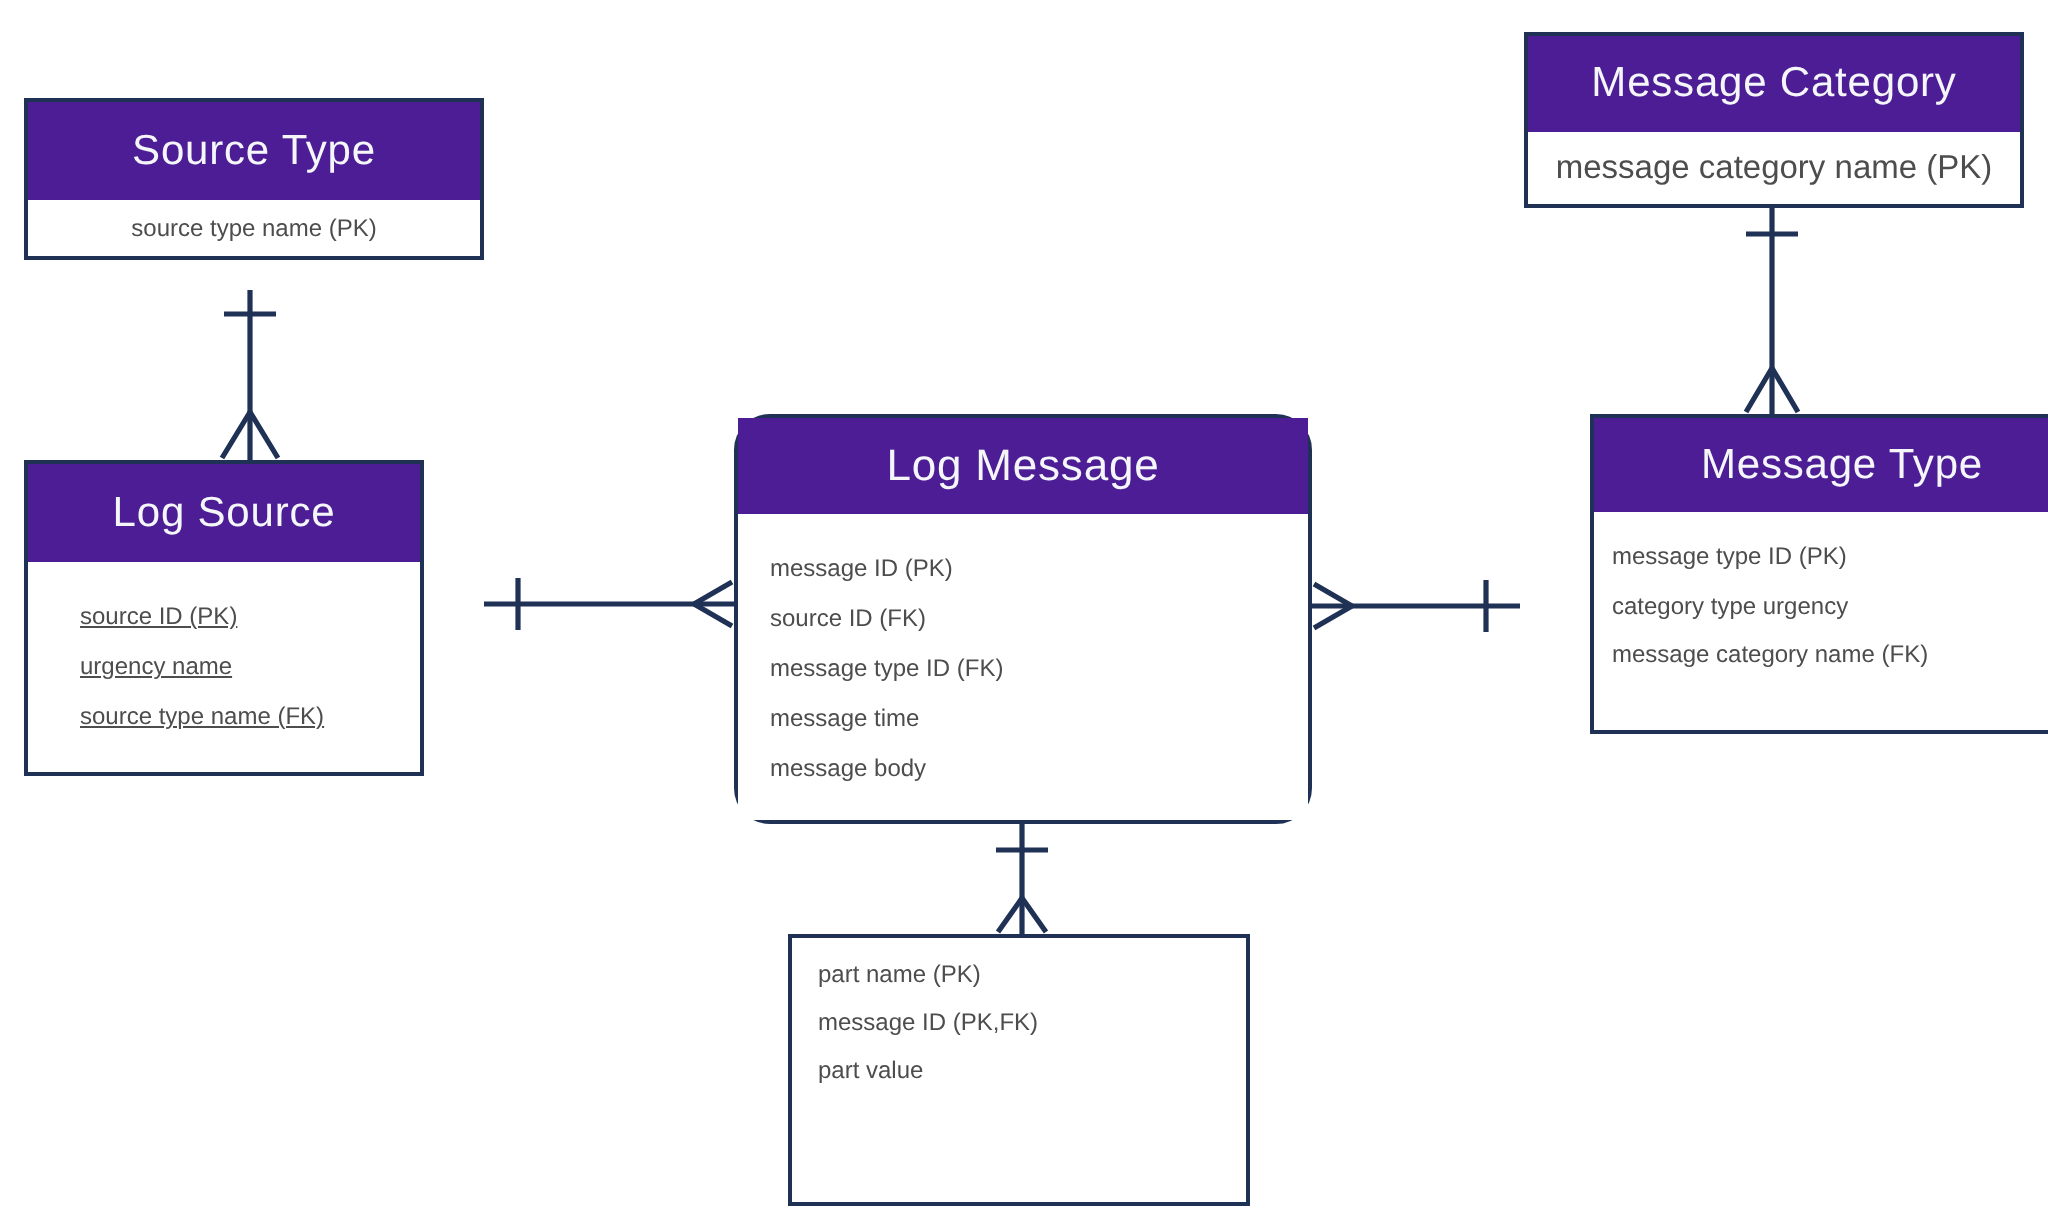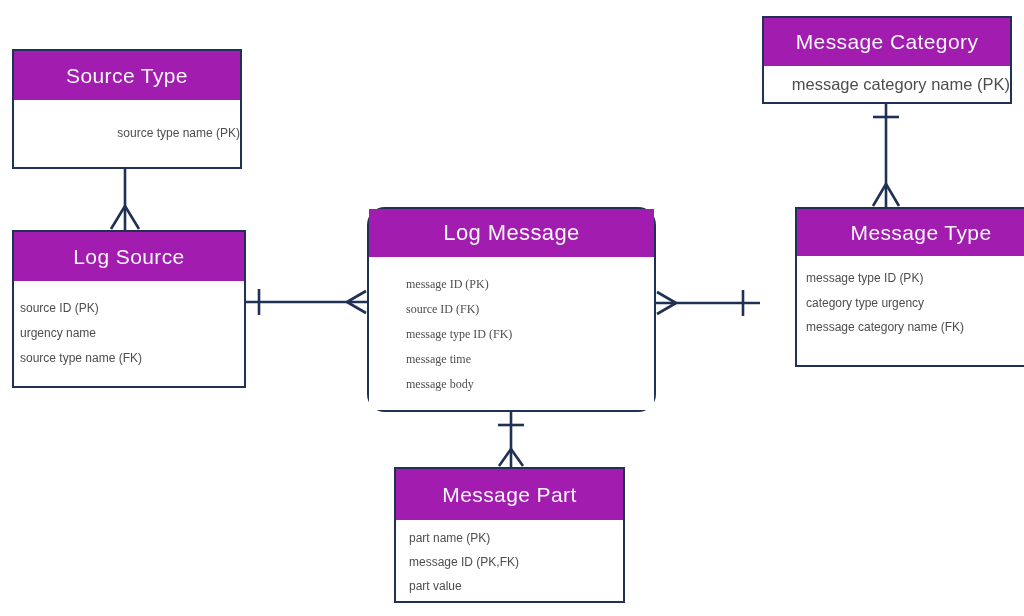--- a/index.html
+++ b/index.html
@@ -32,54 +32,54 @@
   }
   .entity {
     position: absolute;
     box-sizing: border-box;
     border: 2.5px solid #1f3154;
     background: #ffffff;
     display: flex;
     flex-direction: column;
   }
   .entity-header {
-    background: #a21caf;
+    background: #4c1d95;
     color: #f4f6f9;
     display: flex;
     align-items: center;
     justify-content: center;
     font-size: 21px;
     letter-spacing: 0.4px;
     flex: 0 0 auto;
   }
   .entity-body {
     flex: 1 1 auto;
     background: #ffffff;
     color: #4d4d4d;
     font-size: 12px;
   }
   .entity-body.centered {
     display: flex;
     align-items: center;
-    justify-content: flex-end;
+    justify-content: center;
   }
   .attr {
     line-height: 25px;
     white-space: nowrap;
   }
 
   
-  #e-source-type      { left: 12px;  top: 49px;  width: 230px; height: 120px; }
+  #e-source-type      { left: 12px;  top: 49px;  width: 230px; height: 81px; }
   #e-source-type .entity-header      { height: 49px; }
-  #e-log-source       { left: 12px;  top: 230px; width: 234px; height: 158px; }
+  #e-log-source       { left: 12px;  top: 230px; width: 200px; height: 158px; }
   #e-log-source .entity-header       { height: 49px; }
-  #e-log-source .entity-body         { padding: 15px 0 0 6px; }
+  #e-log-source .entity-body         { padding: 15px 0 0 26px; text-decoration: underline; }
   #e-log-message      { left: 367px; top: 207px; width: 289px; height: 205px; border-radius: 18px; }
   #e-log-message .entity-header      { height: 48px; font-size: 22px; }
-  #e-log-message .entity-body        { padding: 15px 0 0 37px; font-family: Liberation Serif, serif; }
+  #e-log-message .entity-body        { padding: 15px 0 0 16px; }
   #e-message-category { left: 762px; top: 16px;  width: 250px; height: 88px; }
   #e-message-category .entity-header { height: 48px; }
   #e-message-category .entity-body   { font-size: 16.5px; }
   #e-message-type     { left: 795px; top: 207px; width: 252px; height: 160px; }
   #e-message-type .entity-header     { height: 47px; }
   #e-message-type .entity-body       { padding: 10px 12px 0 9px; line-height: 0; }
   #e-message-type .attr              { line-height: 24.6px; }
   #e-message-part     { left: 394px; top: 467px; width: 231px; height: 136px; }
   #e-message-part .entity-header     { height: 51px; }
   #e-message-part .entity-body       { padding: 6px 0 0 13px; }
@@ -170,23 +170,20 @@
       <span>Message Type</span>
     </div>
     <div class="entity-body">
       <div class="attr">message type ID (PK)</div>
       <div class="attr">category type urgency</div>
       <div class="attr">message category name (FK)</div>
     </div>
   </div>
 
   <div class="entity" id="e-message-part">
-    <div class="entity-header">
-      <span>Message Part</span>
-    </div>
     <div class="entity-body">
       <div class="attr">part name (PK)</div>
       <div class="attr">message ID (PK,FK)</div>
       <div class="attr">part value</div>
     </div>
   </div>
 
 </div>
 
 </body></html>

